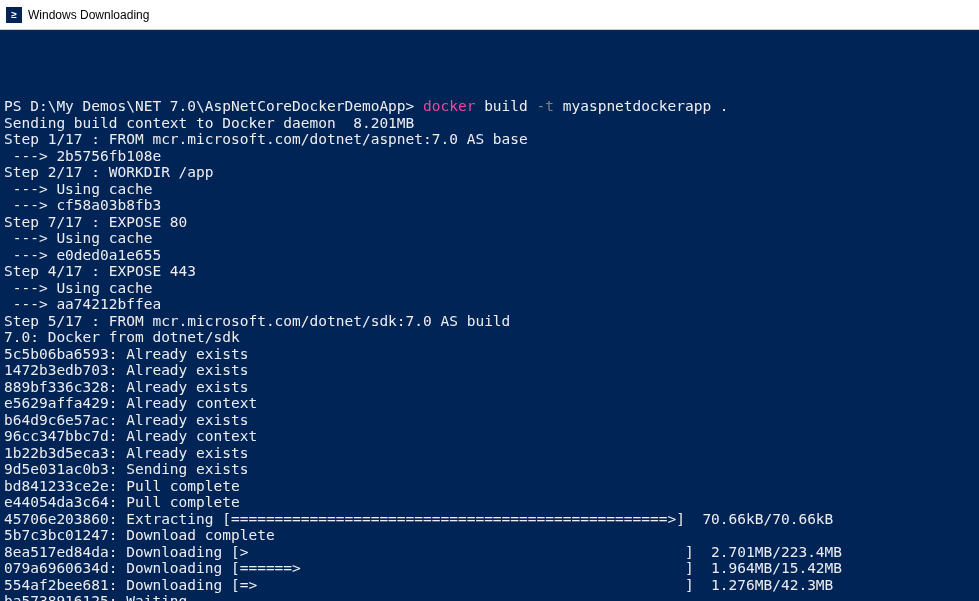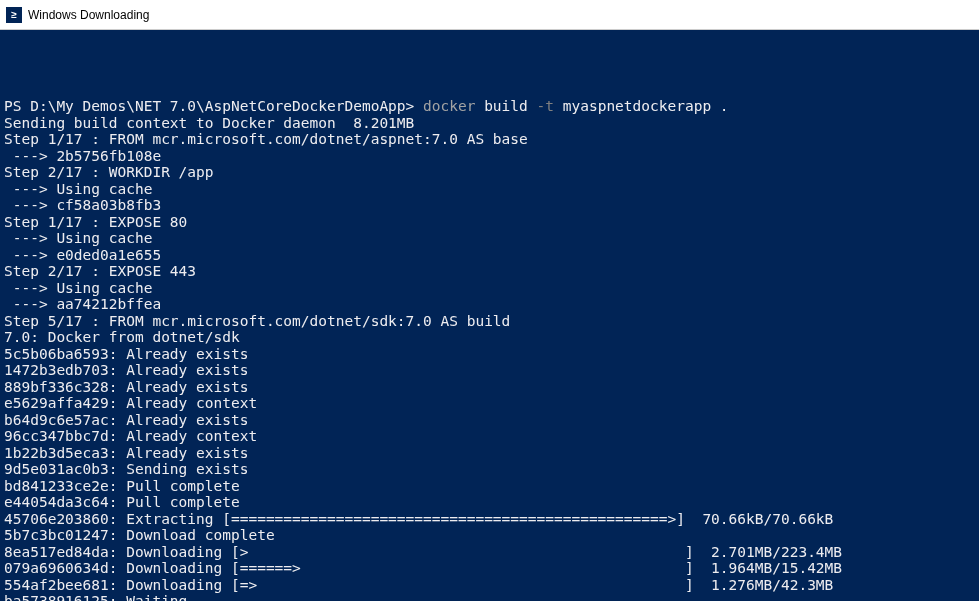--- a/index.html
+++ b/index.html
@@ -42,21 +42,21 @@
       color: #eeedf0;
       padding: 2px 4px;
       font-size: 14.5px;
       line-height: 16.5px;
       height: calc(601px - 30px);
       overflow: hidden;
       white-space: pre;
       font-family: Consolas, 'Lucida Console', monospace;
     }
     .cmd-yellow {
-      color: #a3a3a3;
+      color: #ec4899;
     }
     .cmd-gray {
       color: #808080;
     }
   </style>
 </head>
 <body>
 
 <div class="titlebar">
   <div class="titlebar-icon">
@@ -69,24 +69,24 @@
 <span> </span>
 <span> </span>
 <span> </span>
 <span><span>PS D:\My Demos\NET 7.0\AspNetCoreDockerDemoApp&gt; </span><span class="cmd-yellow">docker </span><span>build </span><span class="cmd-gray">-t </span><span>myaspnetdockerapp .</span></span>
 <span>Sending build context to Docker daemon  8.201MB</span>
 <span>Step 1/17 : FROM mcr.microsoft.com/dotnet/aspnet:7.0 AS base</span>
 <span> ---&gt; 2b5756fb108e</span>
 <span>Step 2/17 : WORKDIR /app</span>
 <span> ---&gt; Using cache</span>
 <span> ---&gt; cf58a03b8fb3</span>
-<span>Step 1/17 : EXPOSE 80</span>
+<span>Step 7/17 : EXPOSE 80</span>
 <span> ---&gt; Using cache</span>
 <span> ---&gt; e0ded0a1e655</span>
-<span>Step 2/17 : EXPOSE 443</span>
+<span>Step 4/17 : EXPOSE 443</span>
 <span> ---&gt; Using cache</span>
 <span> ---&gt; aa74212bffea</span>
 <span>Step 5/17 : FROM mcr.microsoft.com/dotnet/sdk:7.0 AS build</span>
 <span>7.0: Docker from dotnet/sdk</span>
 <span>5c5b06ba6593: Already exists</span>
 <span>1472b3edb703: Already exists</span>
 <span>889bf336c328: Already exists</span>
 <span>e5629affa429: Already context</span>
 <span>b64d9c6e57ac: Already exists</span>
 <span>96cc347bbc7d: Already context</span>

